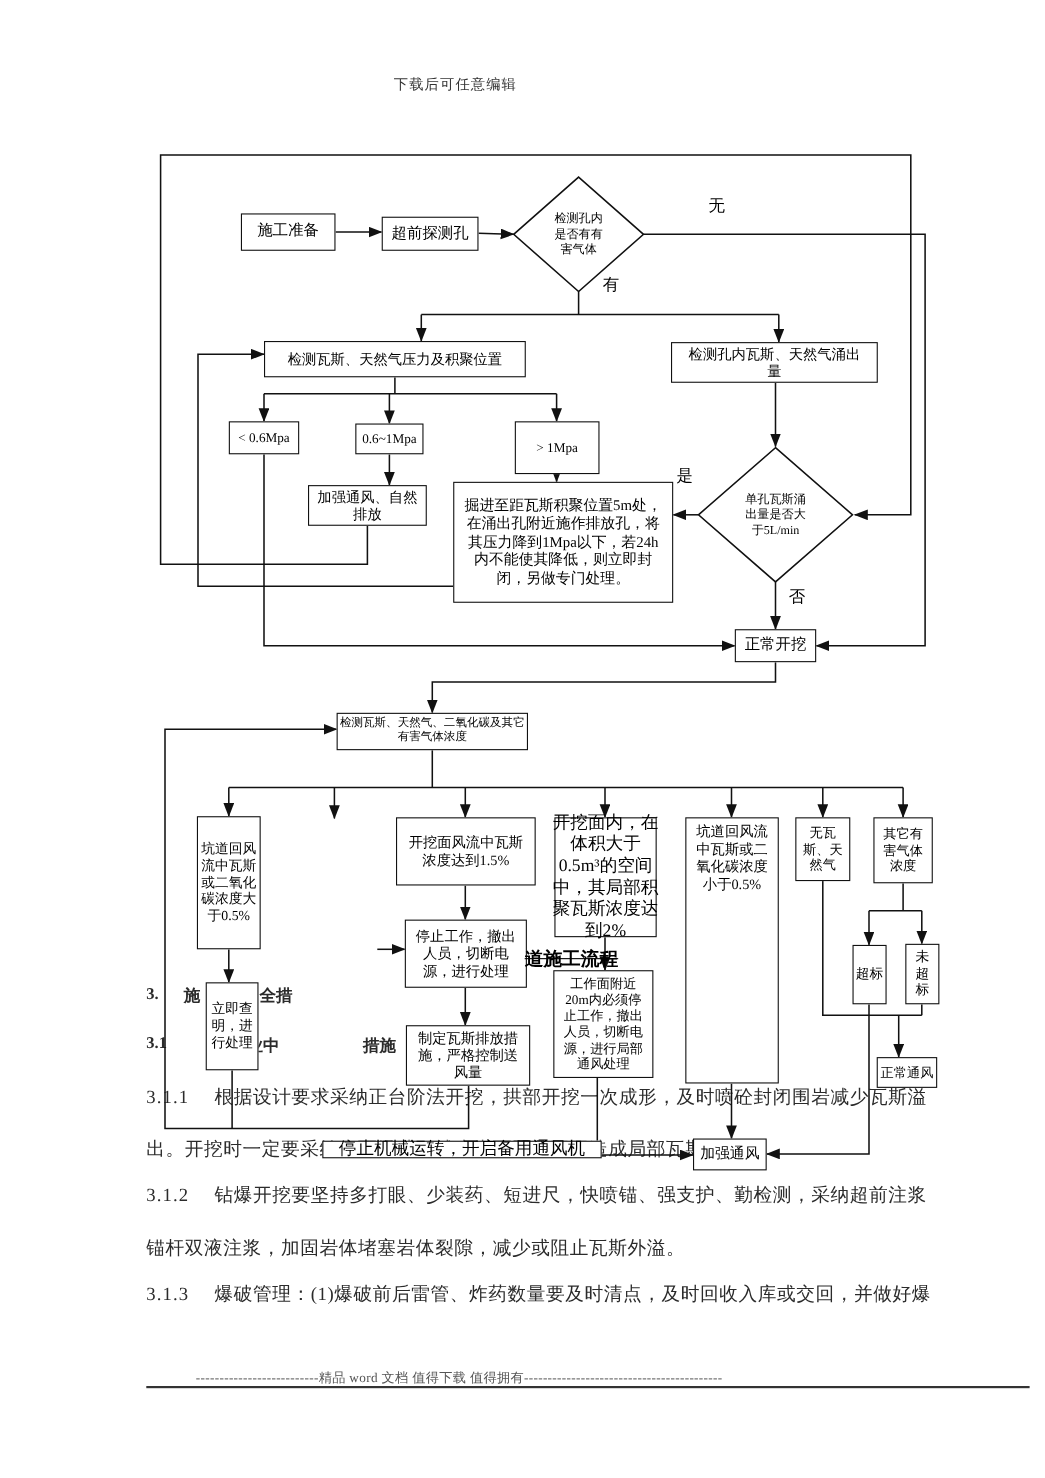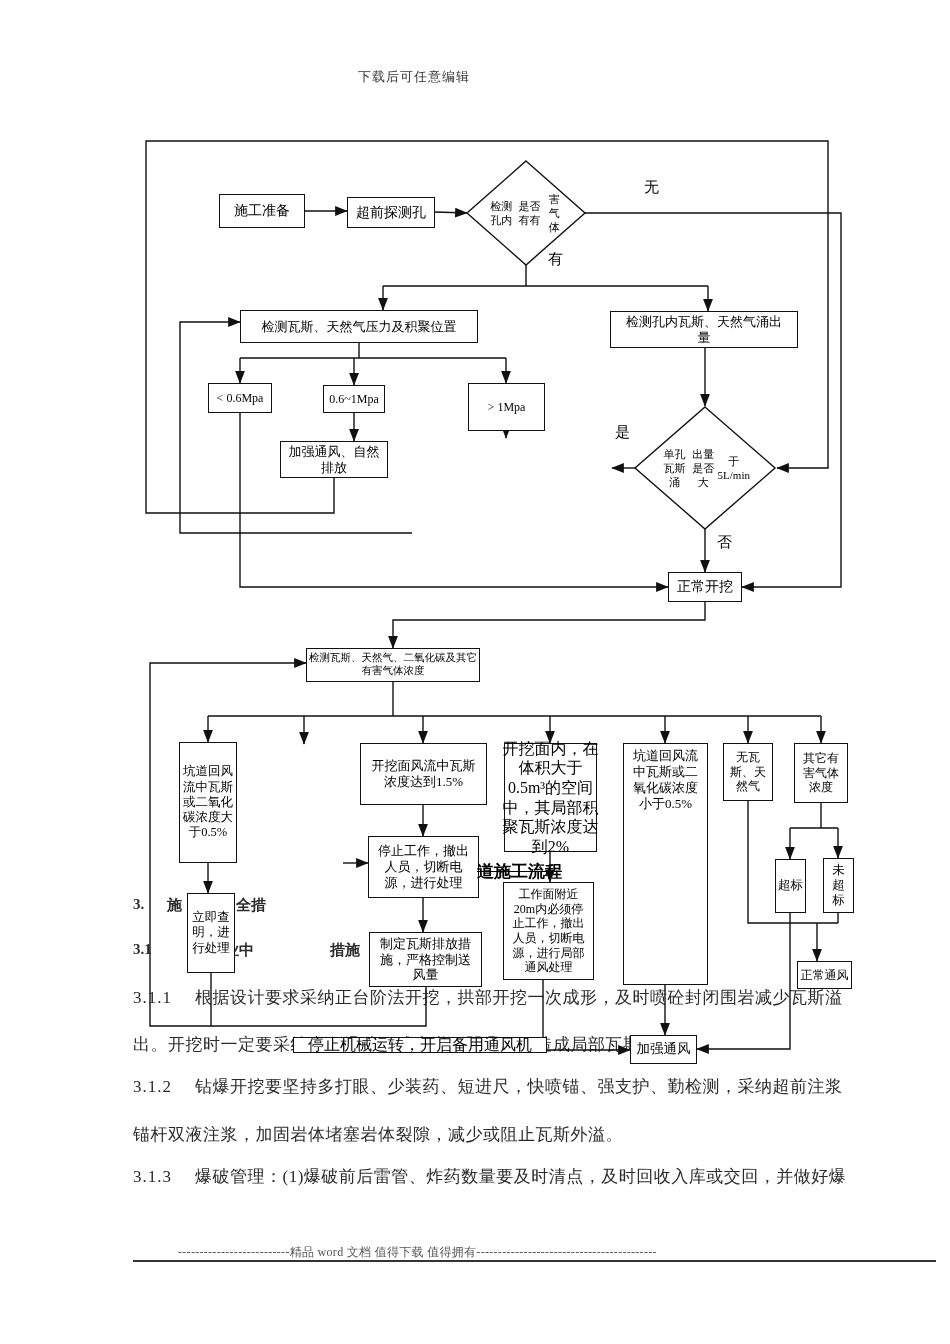--- a/index.html
+++ b/index.html
@@ -8,21 +8,21 @@
   .layer{position:absolute;left:0;top:0;width:950px;height:1344px;}
   #doc-layer{z-index:1;}
   #edge-layer{z-index:2;}
   #node-layer{z-index:3;pointer-events:none;}
   #label-layer{z-index:4;pointer-events:none;}
   .node{position:absolute;border:1.5px solid #111;background:#fff;display:flex;
         flex-direction:column;justify-content:center;align-items:center;
         line-height:1.22;text-align:center;box-sizing:border-box;}
   .node.top-align{justify-content:flex-start;padding-top:4px;}
   .node div{white-space:nowrap;}
-  .dtext{position:absolute;display:flex;flex-direction:row;justify-content:center;
+  .dtext{position:absolute;display:flex;flex-direction:column;justify-content:center;
          align-items:center;text-align:center;line-height:1.3;}
   .flabel{position:absolute;white-space:nowrap;}
   .docline{position:absolute;white-space:nowrap;font-size:17px;letter-spacing:0.5px;color:#2b2b2b;}
   .docline .num{display:inline-block;min-width:52px;letter-spacing:1px;margin-right:10px;}
   .frag{position:absolute;font-weight:bold;font-size:15px;color:#2b2b2b;white-space:nowrap;}
   .strike{text-decoration:line-through;}
   #page-header{position:absolute;left:358px;top:68px;font-size:13px;color:#333;letter-spacing:1px;}
   #page-footer{position:absolute;left:178px;top:1244px;font-size:12px;color:#555;letter-spacing:0.3px;}
   #footer-rule{position:absolute;left:133px;top:1260px;width:803px;height:0;
                border-top:2.5px solid #333;}
@@ -129,20 +129,27 @@
       <div class="node" style="left: 323px; top: 385px; width: 62px; height: 28px; font-size: 12px;">
         <div>0.6~1Mpa</div>
       </div>
       <div class="node" style="left: 468px; top: 383px; width: 77px; height: 48px; font-size: 12px;">
         <div>&gt; 1Mpa</div>
       </div>
       <div class="node" style="left: 280px; top: 441px; width: 108px; height: 37px; font-size: 13px;">
         <div>加强通风、自然</div>
         <div>排放</div>
       </div>
+      <div class="node" style="left: 412px; top: 438px; width: 200px; height: 110px; font-size: 13.5px;">
+        <div>掘进至距瓦斯积聚位置5m处，</div>
+        <div>在涌出孔附近施作排放孔，将</div>
+        <div>其压力降到1Mpa以下，若24h</div>
+        <div>内不能使其降低，则立即封</div>
+        <div>闭，另做专门处理。</div>
+      </div>
       <div class="node" style="left: 668px; top: 572px; width: 74px; height: 30px; font-size: 14px;">
         <div>正常开挖</div>
       </div>
       <div class="node" style="left: 306px; top: 648px; width: 174px; height: 34px; font-size: 10.5px;">
         <div>检测瓦斯、天然气、二氧化碳及其它</div>
         <div>有害气体浓度</div>
       </div>
       <div class="node" style="left: 179px; top: 742px; width: 58px; height: 121px; font-size: 12.5px;">
         <div>坑道回风</div>
         <div>流中瓦斯</div>

